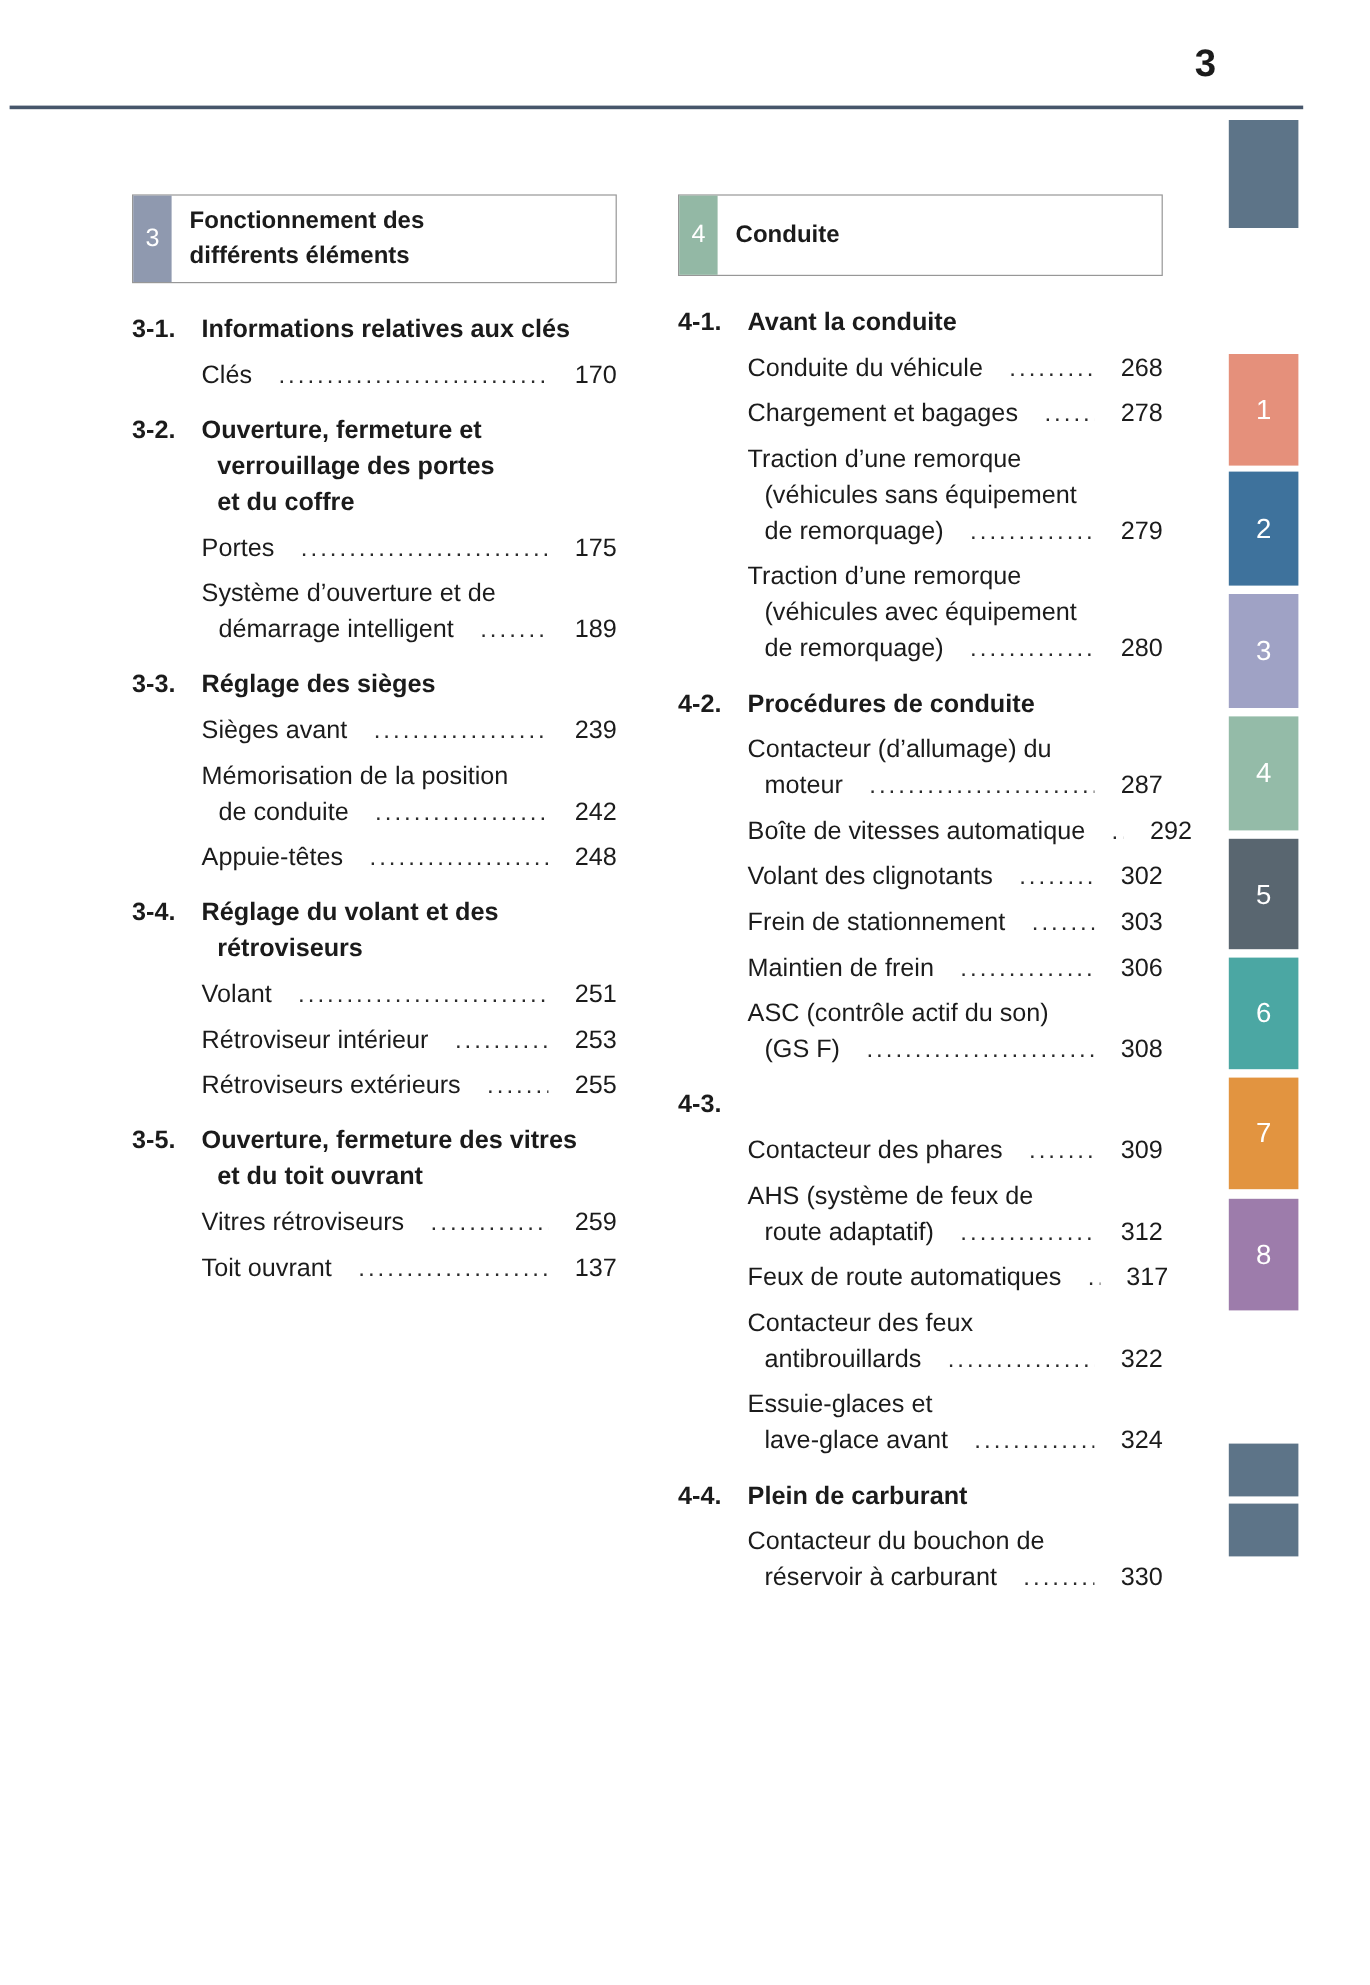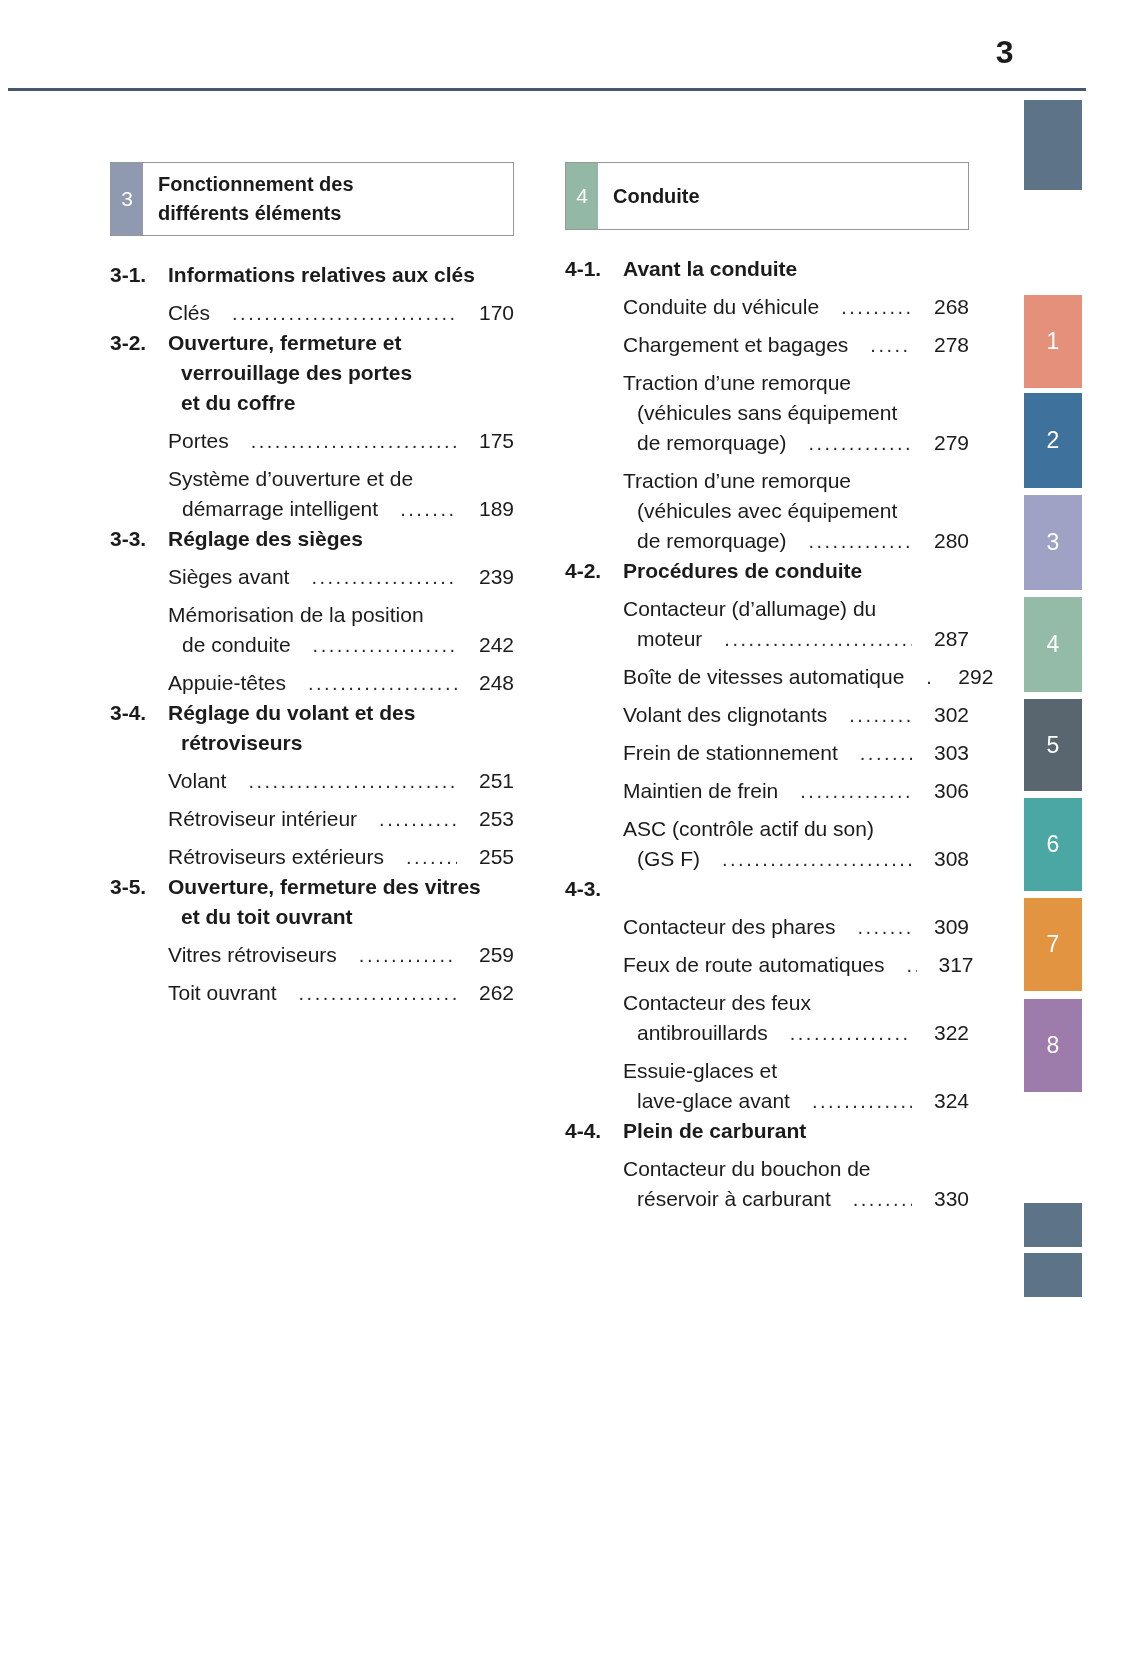--- a/index.html
+++ b/index.html
@@ -30,21 +30,21 @@
   .chapter-num {
     flex:0 0 32px; width:32px; color:#fff;
     display:flex; align-items:center; justify-content:center;
     font-size:21px;
   }
   .chapter-title {
     padding:7px 6px 7px 15px; font-weight:bold; font-size:20px; line-height:29px;
     display:flex; flex-direction:column; justify-content:center;
   }
 
-  .group { }
+  .group { margin-top:16px; }
   .group-head { display:flex; font-weight:bold; }
   .group-num { flex:0 0 58px; width:58px; }
   .group-title { flex:1; }
   .gt-line.cont { padding-left:13px; }
 
   .entry { margin-top:8px; padding-left:58px; }
   .entry-line.cont { padding-left:14px; }
   .entry-line.last { display:flex; align-items:baseline;gap:19px; }
   .entry-text { white-space:nowrap; flex:0 0 auto; }
   .dots {
@@ -190,21 +190,21 @@
           <div class="entry-line last">
             <span class="entry-text">Vitres rétroviseurs</span>
             <span class="dots"></span>
             <span class="pg">259</span>
           </div>
         </div>
         <div class="entry">
           <div class="entry-line last">
             <span class="entry-text">Toit ouvrant</span>
             <span class="dots"></span>
-            <span class="pg">262</span>
+            <span class="pg">137</span>
           </div>
         </div>
       </div>
     </div>
   <div class="col" id="col-right">
       <div class="chapter-box">
         <div class="chapter-num" style="background: rgb(147, 184, 165);">4</div>
         <div class="chapter-title">
           <div class="chapter-title-line">Conduite</div>
         </div>
@@ -303,20 +303,28 @@
       </div>
       <div class="group">
         <div class="group-head">
           <span class="group-num">4-3.</span>
         </div>
         <div class="entry">
           <div class="entry-line last">
             <span class="entry-text">Contacteur des phares</span>
             <span class="dots"></span>
             <span class="pg">309</span>
+          </div>
+        </div>
+        <div class="entry">
+          <div class="entry-line">AHS (système de feux de</div>
+          <div class="entry-line cont last">
+            <span class="entry-text">route adaptatif)</span>
+            <span class="dots"></span>
+            <span class="pg">312</span>
           </div>
         </div>
         <div class="entry">
           <div class="entry-line last">
             <span class="entry-text">Feux de route automatiques</span>
             <span class="dots"></span>
             <span class="pg">317</span>
           </div>
         </div>
         <div class="entry">

